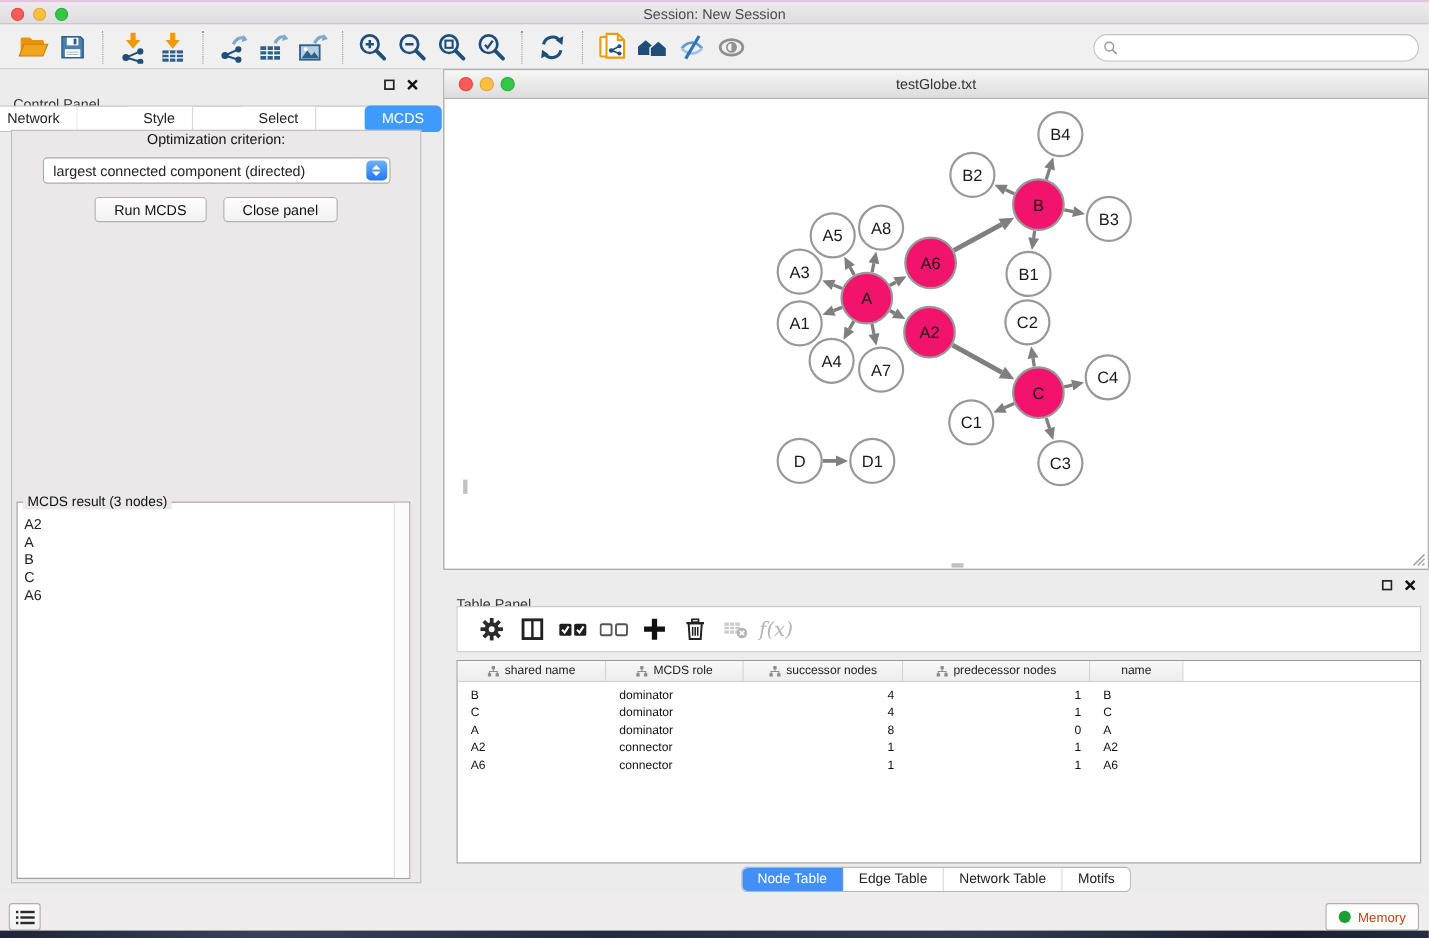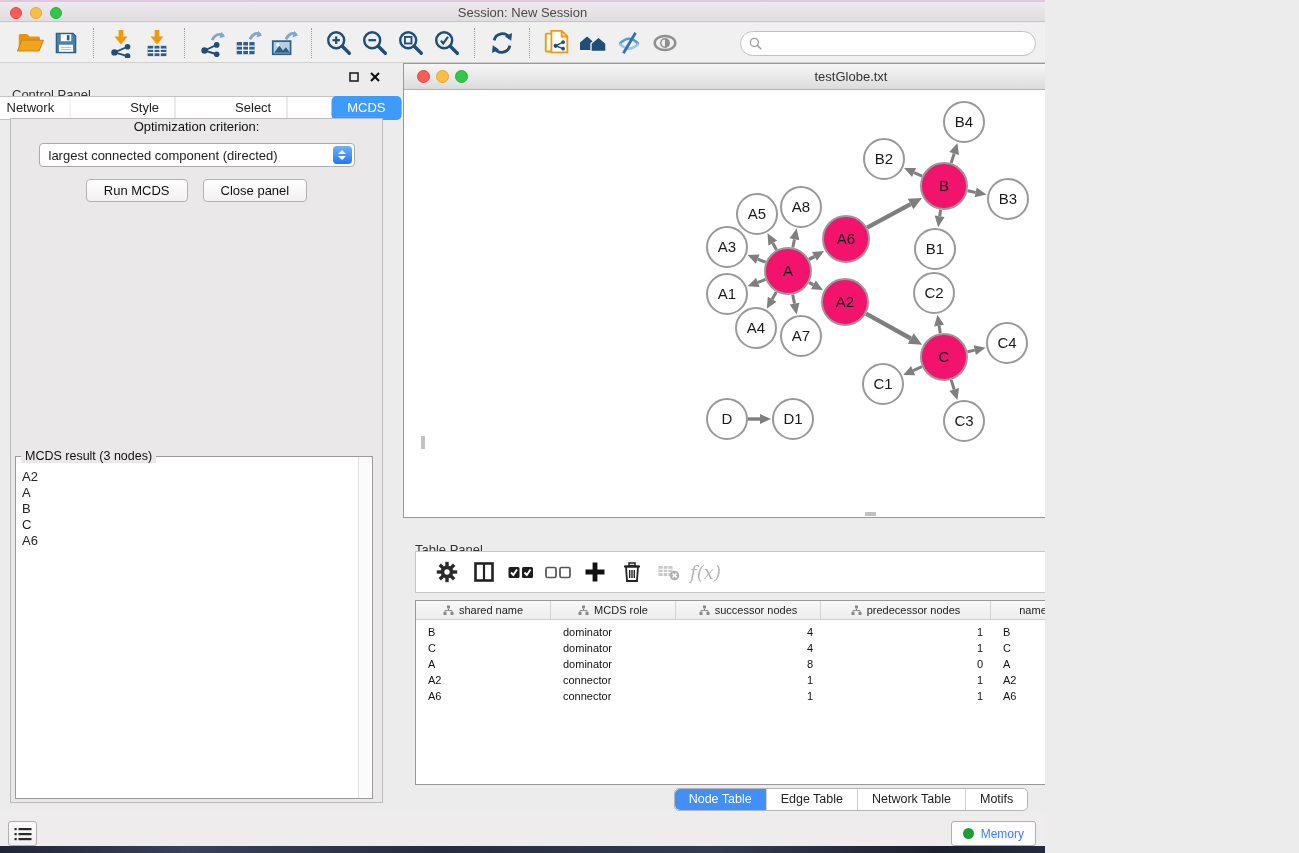--- a/index.html
+++ b/index.html
@@ -1,18 +1,18 @@
 <!DOCTYPE html>
 <html><head>
 <meta charset="utf-8">
 <style>
   * { margin:0; padding:0; box-sizing:border-box; }
   html,body { width:1299px; height:853px; }
   body { font-family:"Liberation Sans",sans-serif; color:#222; background:#ececec; }
-  .app { position:relative; width:1045px; height:853px; background:#ececec; overflow:hidden; }
+  .app { position:relative; width:1299px; height:853px; background:#ececec; overflow:hidden; }
 
   
   .titlebar { position:absolute; top:0; left:0; right:0; height:22px;
     background:linear-gradient(#edeaed,#e0dde0); border-top:2px solid #e2c5df;
     border-bottom:1px solid #c6c6c6; }
   .tl-group { position:absolute; left:10px; top:5px; display:flex; gap:8px; }
   .tl { width:12px; height:12px; border-radius:50%; }
   .tl.red { background:#fc5b57; border:0.5px solid #e2463f; }
   .tl.yellow { background:#fdbe41; border:0.5px solid #e0a738; }
   .tl.green { background:#33c748; border:0.5px solid #2aad3e; }
@@ -86,21 +86,21 @@
   .tp-tabs .tab { padding:3px 14px 4px; font-size:12.5px; color:#222; border-right:1px solid #cfcfcf; background:#fff; }
   .tp-tabs .tab:first-child { border-radius:5px 0 0 5px; }
   .tp-tabs .tab:last-child { border-right:none; border-radius:0 5px 5px 0; }
   .tp-tabs .tab.sel { background:#418ff7; color:#fff; border-radius:5px 0 0 5px; }
 
   
   .statusbar { position:absolute; left:0; right:0; top:812px; height:34px; background:#eeecec; }
   .list-btn { position:absolute; left:8px; top:9px; width:29px; height:25px; background:linear-gradient(#fdfdfd,#f0f0f0);
     border:1px solid #b0b0b0; border-radius:3px; display:flex; align-items:center; justify-content:center; }
   .memory-btn { position:absolute; right:9px; top:9px; height:25px; padding:0 11px; background:#fdfdfd;
-    border:1px solid #b0b0b0; border-radius:3px; display:flex; align-items:center; gap:7px; font-size:12px; color:#3b82f6; }
+    border:1px solid #b0b0b0; border-radius:3px; display:flex; align-items:center; gap:7px; font-size:12px; color:#c2410c; }
   .mem-dot { width:11px; height:11px; border-radius:50%; background:#1d9e33; }
   .desktop-strip { position:absolute; left:0; right:0; bottom:0; height:7px;
     background:linear-gradient(90deg,#202636,#39415b 18%,#252c3f 42%,#333b51 68%,#1b212e 90%,#242b3c); }
 
   svg { display:block; }
 </style>
 </head>
 <body>
 
 <div class="app">

